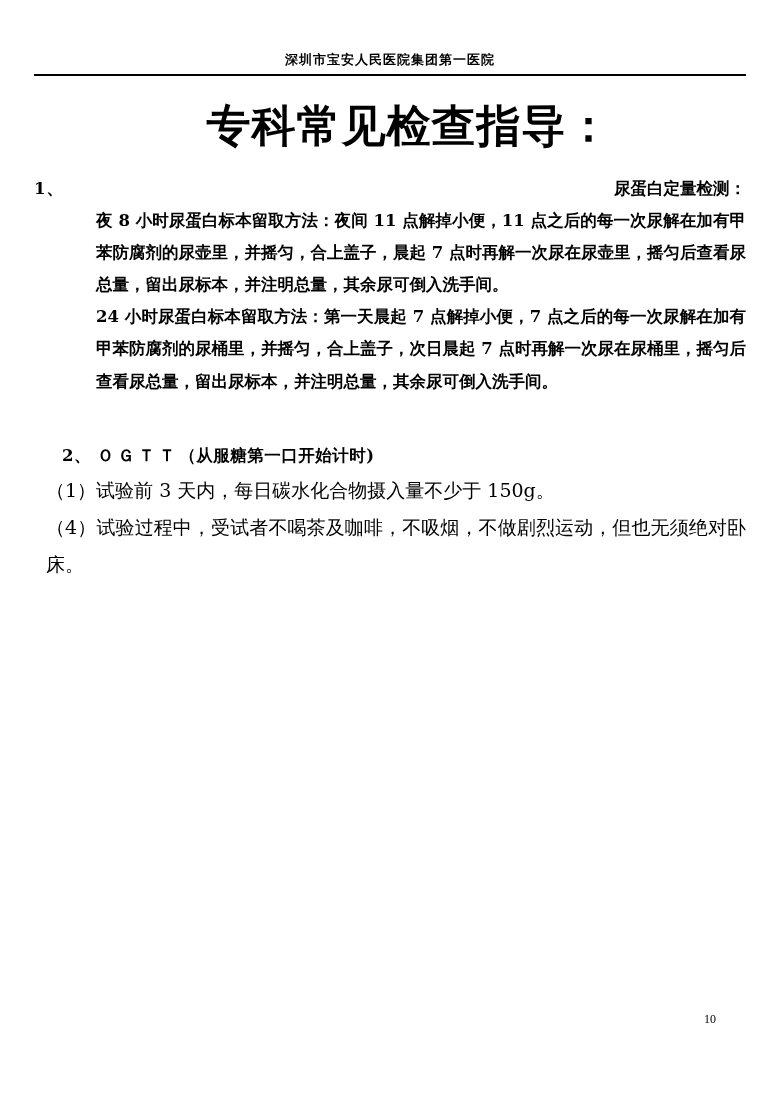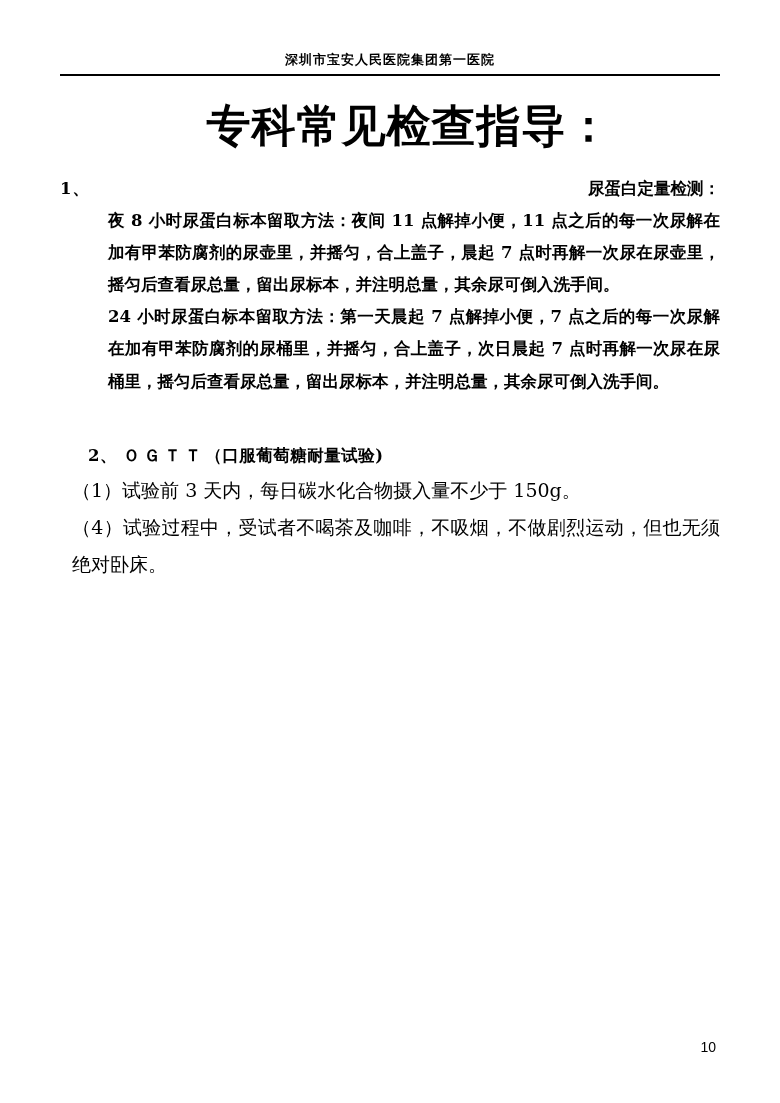--- a/index.html
+++ b/index.html
@@ -13,21 +13,21 @@
     font-family: "DejaVu Serif", "Liberation Serif", serif;
     color: #000000;
     position: relative;
     overflow: hidden;
   }
   .page {
     position: relative;
     width: 780px;
     height: 1103px;
     box-sizing: border-box;
-    padding: 0 60px;
+    padding: 0 34px;
   }
 
   
   .header {
     padding-top: 52px;
     text-align: center;
   }
   .header-title {
     font-family: "DejaVu Serif", "Liberation Serif", serif;
     font-weight: bold;
@@ -73,21 +73,21 @@
     width: 62px;
     flex: 0 0 62px;
     letter-spacing: 1px;
   }
   .item-head .head-text {
     flex: 1;
     font-weight: bold;
     text-align: right;
   }
   .para {
-    margin-left: 48px;
+    margin-left: 62px;
     text-align: justify;
     text-justify: inter-ideograph;
     font-weight: bold;
     font-size: 16.5px;
     line-height: 1.95;
   }
   .gap-lg { height: 40px; }
 
   
   .sec2-head {
@@ -109,23 +109,23 @@
     font-weight: normal;
   }
   .sec2-para.flush {
     margin-left: 12px;
   }
 
   
   .page-number {
     position: absolute;
     right: 64px;
-    bottom: 48px;
-    font-size: 14px;
-    font-family: Liberation Sans, sans-serif;
+    bottom: 76px;
+    font-size: 12px;
+    font-family: Liberation Serif, serif;
   }
 </style>
 </head>
 <body>
 
 <div class="page">
 
   <div class="header">
     <div class="header-title">深圳市宝安人民医院集团第一医院</div>
     <div class="header-rule"></div>
@@ -142,21 +142,21 @@
       </div>
       <div class="para">夜 8 小时尿蛋白标本留取方法：夜间 11 点解掉小便，11 点之后的每一次尿解在加有甲苯防腐剂的尿壶里，并摇匀，合上盖子，晨起 7 点时再解一次尿在尿壶里，摇匀后查看尿总量，留出尿标本，并注明总量，其余尿可倒入洗手间。</div>
       <div class="para">24 小时尿蛋白标本留取方法：第一天晨起 7 点解掉小便，7 点之后的每一次尿解在加有甲苯防腐剂的尿桶里，并摇匀，合上盖子，次日晨起 7 点时再解一次尿在尿桶里，摇匀后查看尿总量，留出尿标本，并注明总量，其余尿可倒入洗手间。</div>
     </div>
 
     <div class="gap-lg"></div>
 
     <div class="section">
       <div class="sec2-head">
         <span>2、</span>
-        <span class="spaced">ＯＧＴＴ</span><span>（口服葡萄糖耐量试验)</span>
+        <span class="spaced">ＯＧＴＴ</span><span>（从服糖第一口开始计时)</span>
       </div>
       <div class="sec2-para">（1）试验前 3 天内，每日碳水化合物摄入量不少于 150g。</div>
       <div class="sec2-para flush">（4）试验过程中，受试者不喝茶及咖啡，不吸烟，不做剧烈运动，但也无须绝对卧床。</div>
     </div>
 
   </div>
 
   <div class="page-number">10</div>
 </div>
 

